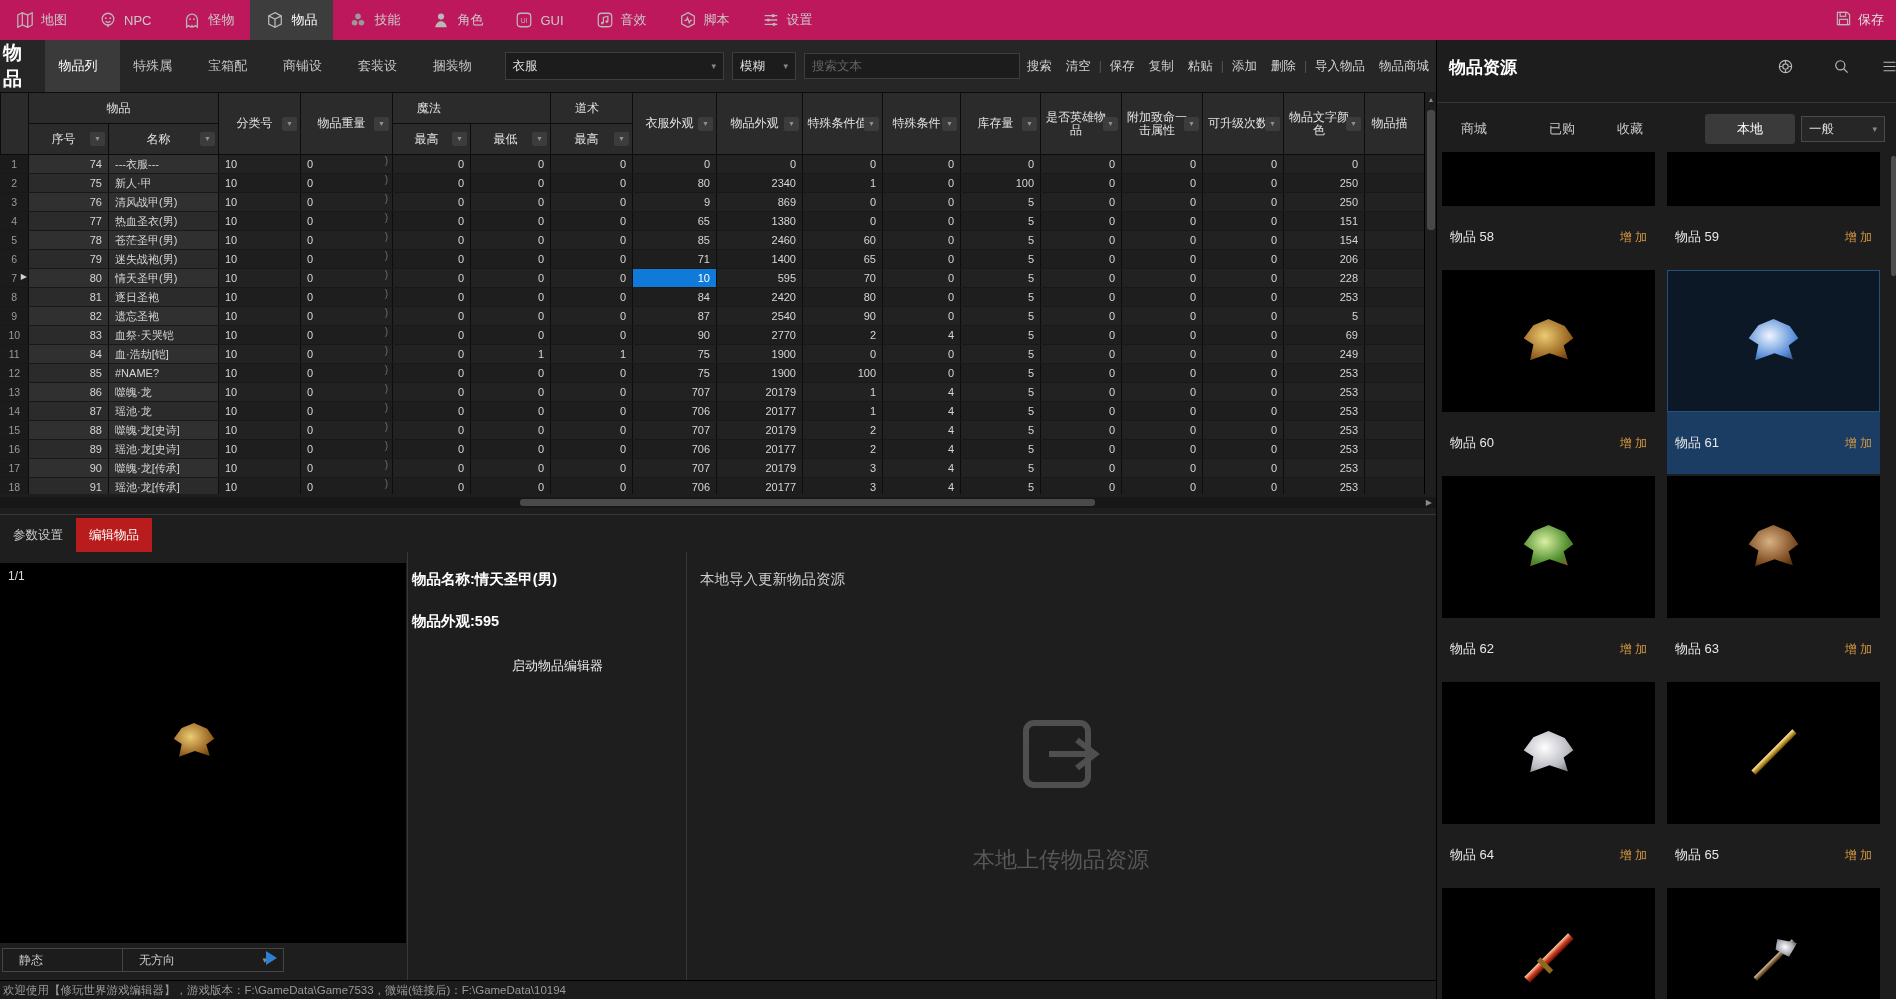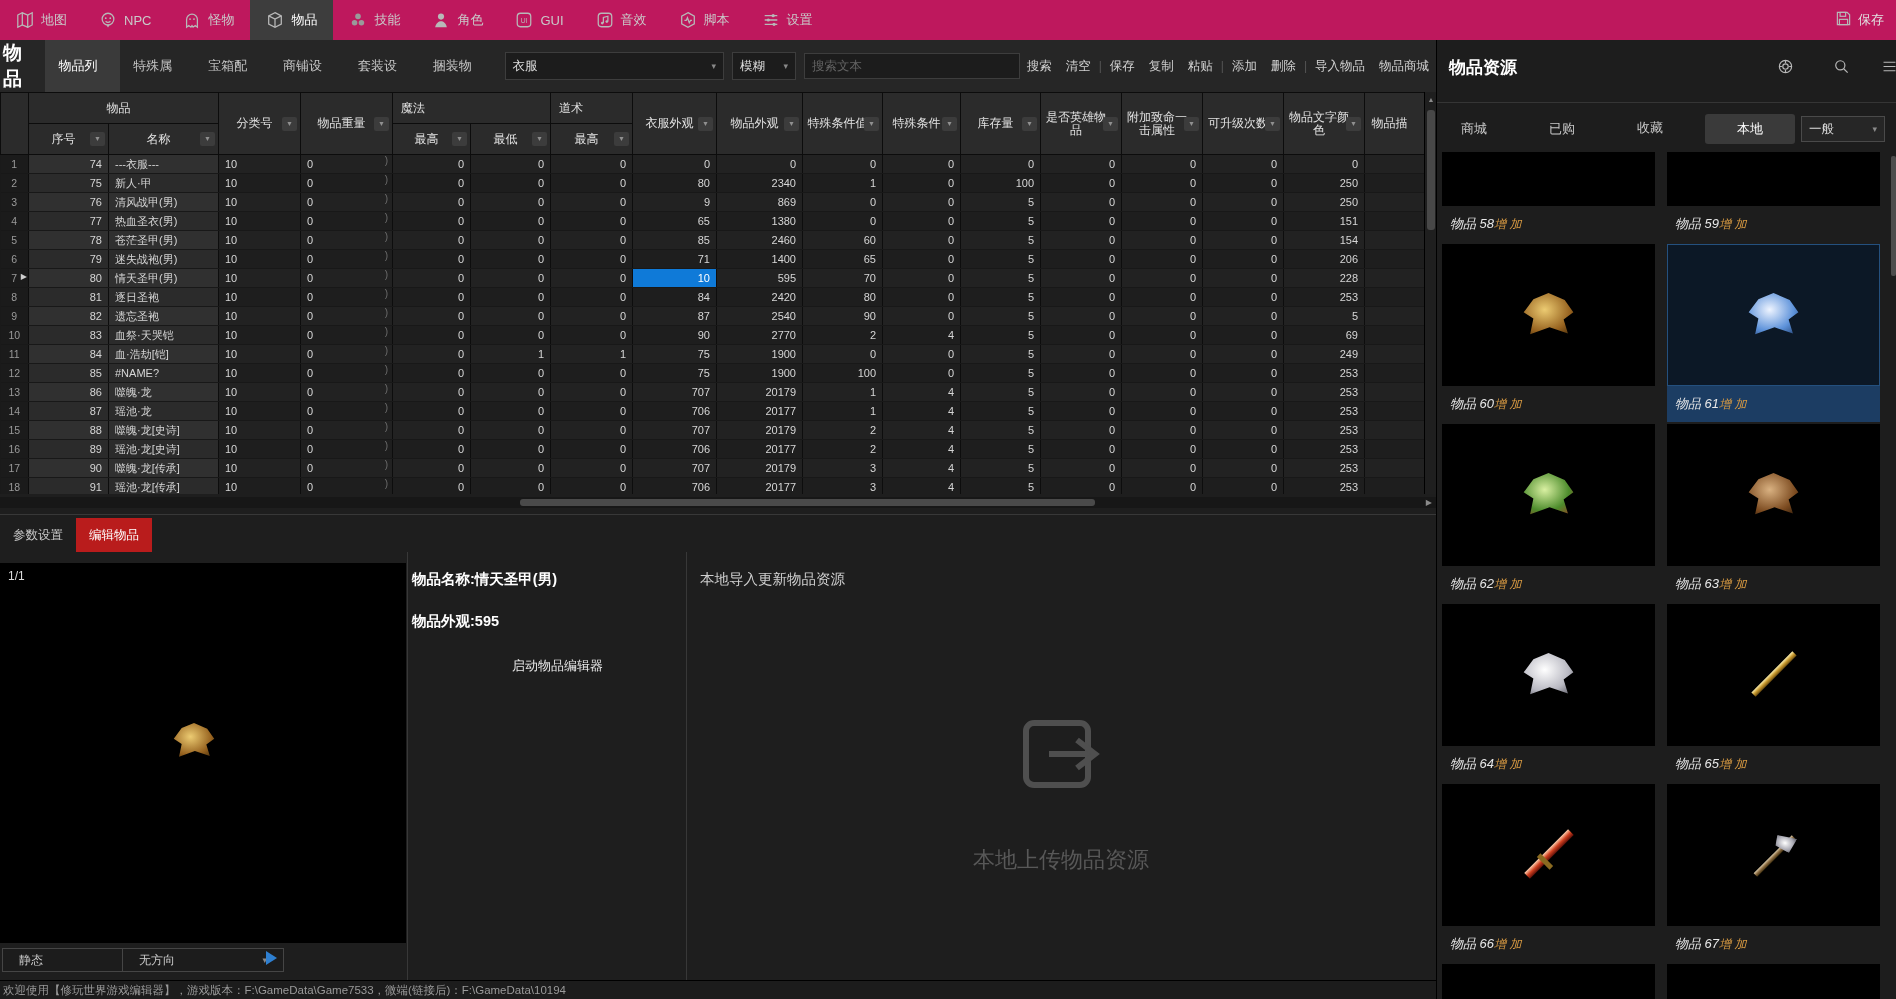--- a/index.html
+++ b/index.html
@@ -22,21 +22,21 @@
   .combo.cat{width:212px;margin-left:10px;}
   .combo.fuzzy{width:50px;margin-left:8px;}
   .search-box{width:208px;height:24px;margin-left:8px;background:#1c1c1c;border:1px solid #3d3d3d;color:#ddd;font-size:12.5px;padding:0 7px;outline:none;}
   .search-box::placeholder{color:#636363;}
   .t2-act{padding:0 7px;font-size:12.5px;color:#d2d2d2;white-space:nowrap;}
   .t2-sep{color:#555;font-size:12px;padding:0 1px;}
   
   .tablewrap{position:absolute;left:0;top:92px;width:1436px;height:402px;background:#1a1a1a;overflow:hidden;}
   table.grid{border-collapse:collapse;table-layout:fixed;width:1424px;}
   .grid th{height:30px;background:#2b2b2b;color:#e2e2e2;font-size:12px;font-weight:normal;border:1px solid #0c0c0c;position:relative;padding:0 14px 0 4px;text-align:center;line-height:13px;}
-  .grid th.la{text-align:left;padding-left:8px;}
+  .grid th.la{text-align:left;padding-left:24px;}
   .grid th .fbtn{position:absolute;right:3px;top:50%;transform:translateY(-50%);width:15px;height:14px;background:#3c3c3c;border-radius:2px;color:#909090;font-size:7px;line-height:14px;text-align:center;}
   .grid td{height:18px;font-size:11px;color:#d6d6d6;border-right:1px solid #0d0d0d;border-bottom:1px solid #181818;padding:0 6px;white-space:nowrap;overflow:hidden;position:relative;}
   .grid td.ac{text-align:center}.grid td.ar{text-align:right}.grid td.al{text-align:left}
   tr.odd td.vc{background:#222222;} tr.even td.vc{background:#1e1e1e;}
   tr.odd td.lc{background:#303030;} tr.even td.lc{background:#2b2b2b;}
   .grid td.gut{background:#1b1b1b;color:#9a9a9a;font-size:10.5px;}
   .grid td.sel{background:#0f7ad8 !important;color:#fff;}
   .rowmark{position:absolute;right:1px;top:3px;font-size:8px;color:#cfcfcf;}
   .spin{position:absolute;right:4px;top:0;color:#6e6e6e;font-size:10px;}
   .vsb{position:absolute;left:1424px;top:0;width:12px;height:402px;background:#1f1f1f;border-left:1px solid #000;}
@@ -70,21 +70,21 @@
   .p-title{position:absolute;left:12px;top:16px;font-size:17px;font-weight:bold;color:#fff;}
   .p-ico{position:absolute;top:18px;display:flex;}
   .p-sep{position:absolute;left:0;top:62px;width:460px;height:1px;background:#353535;}
   .ptab{position:absolute;top:74px;height:30px;line-height:30px;font-size:13px;color:#c8c8c8;}
   .ptab.active{background:#3a3a3a;border-radius:3px;text-align:center;color:#fff;}
   .pcombo{position:absolute;left:364px;top:76px;width:84px;height:26px;display:flex;align-items:center;justify-content:space-between;background:#262626;border:1px solid #4a4a4a;font-size:12.5px;color:#ddd;padding:0 7px;box-sizing:border-box;}
   .pcombo .chev{color:#8a8a8a;font-size:9px;}
   .cards-clip{position:absolute;left:0;top:112px;width:452px;height:847px;overflow:hidden;}
   .cards{margin-top:-88px;padding-left:5px;display:grid;grid-template-columns:213px 213px;column-gap:12px;row-gap:2px;}
   .cimg{height:142px;background:#000;display:flex;align-items:center;justify-content:center;}
-  .clabel{height:36px;display:flex;align-items:center;justify-content:flex-start;padding:0 8px;font-style:italic;}
+  .clabel{height:36px;display:flex;align-items:center;justify-content:space-between;padding:13px 8px;}
   .cname{font-size:13px;color:#e8e8e8;}
   .cadd{font-size:12px;color:#d89a42;}
   .card.sel .cimg{background:#0c1826;outline:1px solid #24507e;outline-offset:-1px;}
   .card.sel .clabel{background:#1c3d63;}
   .pscroll{position:absolute;right:1px;top:116px;width:5px;height:120px;background:#4d4d4d;border-radius:2px;}
   
   .sprite{width:54px;height:44px;}
   .blob{clip-path:polygon(50% 0,80% 16%,96% 44%,78% 60%,86% 92%,52% 78%,16% 94%,22% 58%,4% 44%,22% 14%);}
   .sp-armor-gold{background:radial-gradient(ellipse at 42% 38%,#eccb72,#96621f 58%,#3a2408 92%);}
   .sp-armor-blue{background:radial-gradient(ellipse at 42% 38%,#eef4ff,#5d92da 55%,#1c3a6a 92%);}
@@ -730,21 +730,21 @@
         </svg>
       </span>
     <span class="p-ico" style="left:444px;">
         <svg width="17" height="17" viewBox="0 0 20 20">
           <path fill="none" stroke="#b8b8b8" stroke-width="1.4" d="M3 5h14M3 10h14M3 15h14"></path>
         </svg>
       </span>
     <div class="p-sep"></div>
     <span class="ptab" id="ptab0" style="left:24px;">商城</span>
     <span class="ptab" id="ptab1" style="left:112px;">已购</span>
-    <span class="ptab" id="ptab2" style="left:200px;font-family:Liberation Mono, monospace;">收藏</span>
+    <span class="ptab" id="ptab2" style="left:180px;">收藏</span>
     <span class="ptab active" id="ptab3" style="left:268px;width:90px;">本地</span>
     <span class="pcombo">
       <span>一般</span>
       <span class="chev">▾</span>
     </span>
     <div class="cards-clip">
       <div class="cards" id="cards">
           <div class="card">
             <div class="cimg"></div>
             <div class="clabel">

